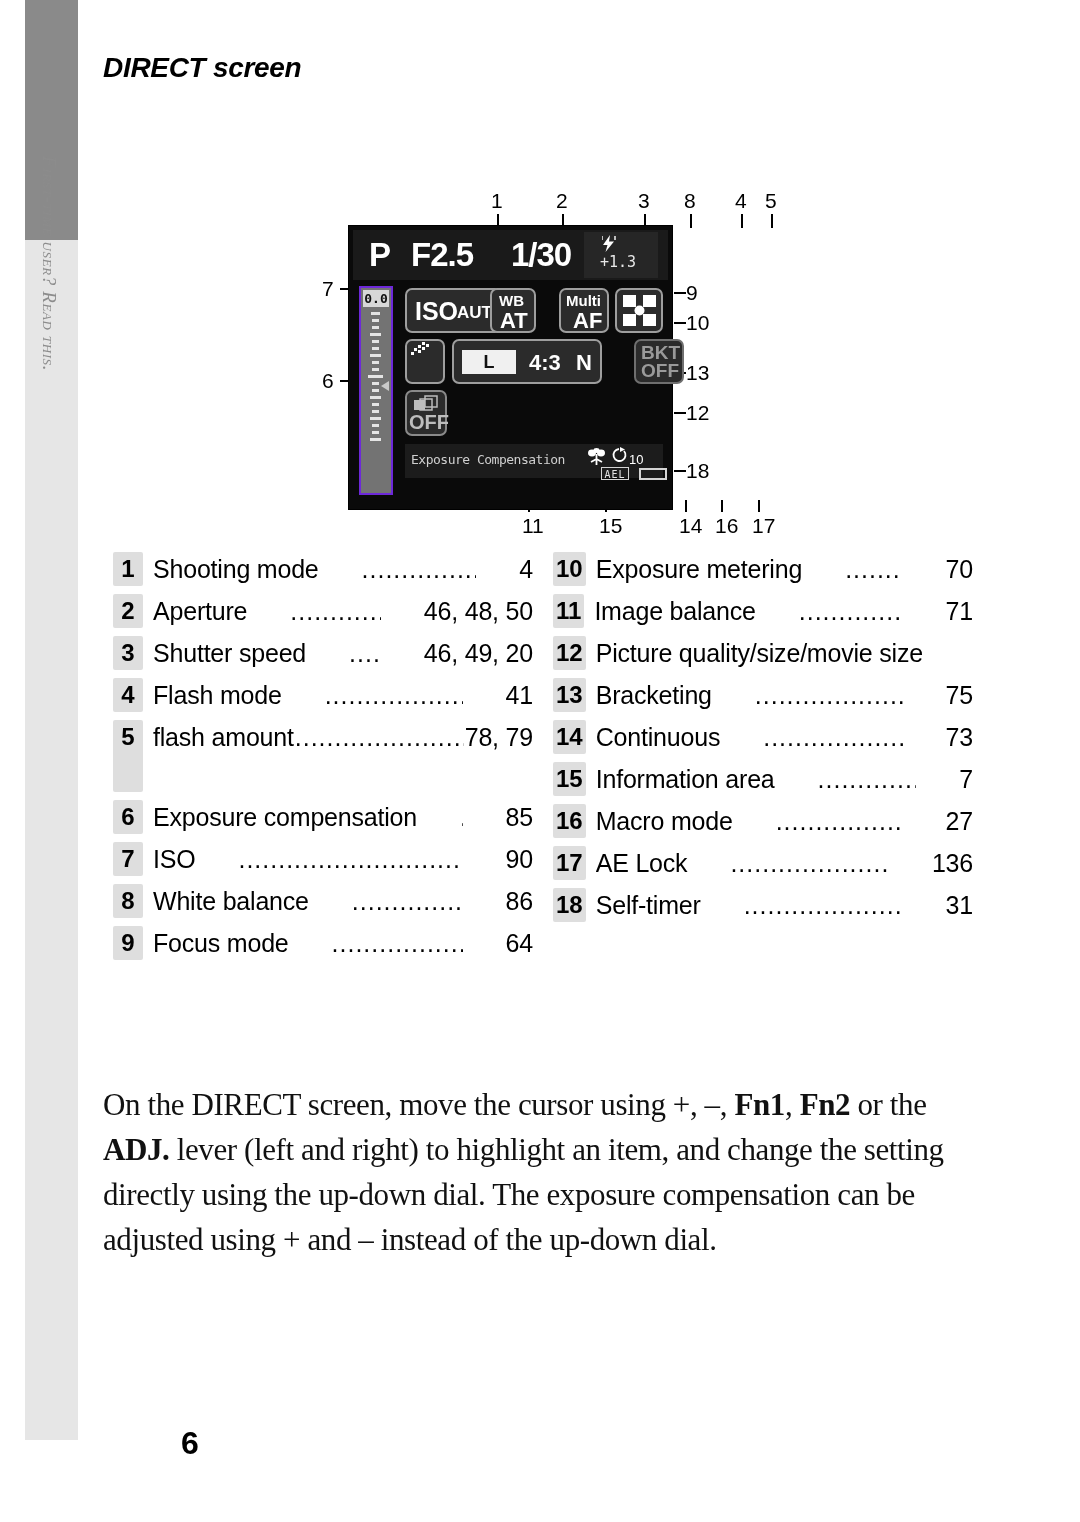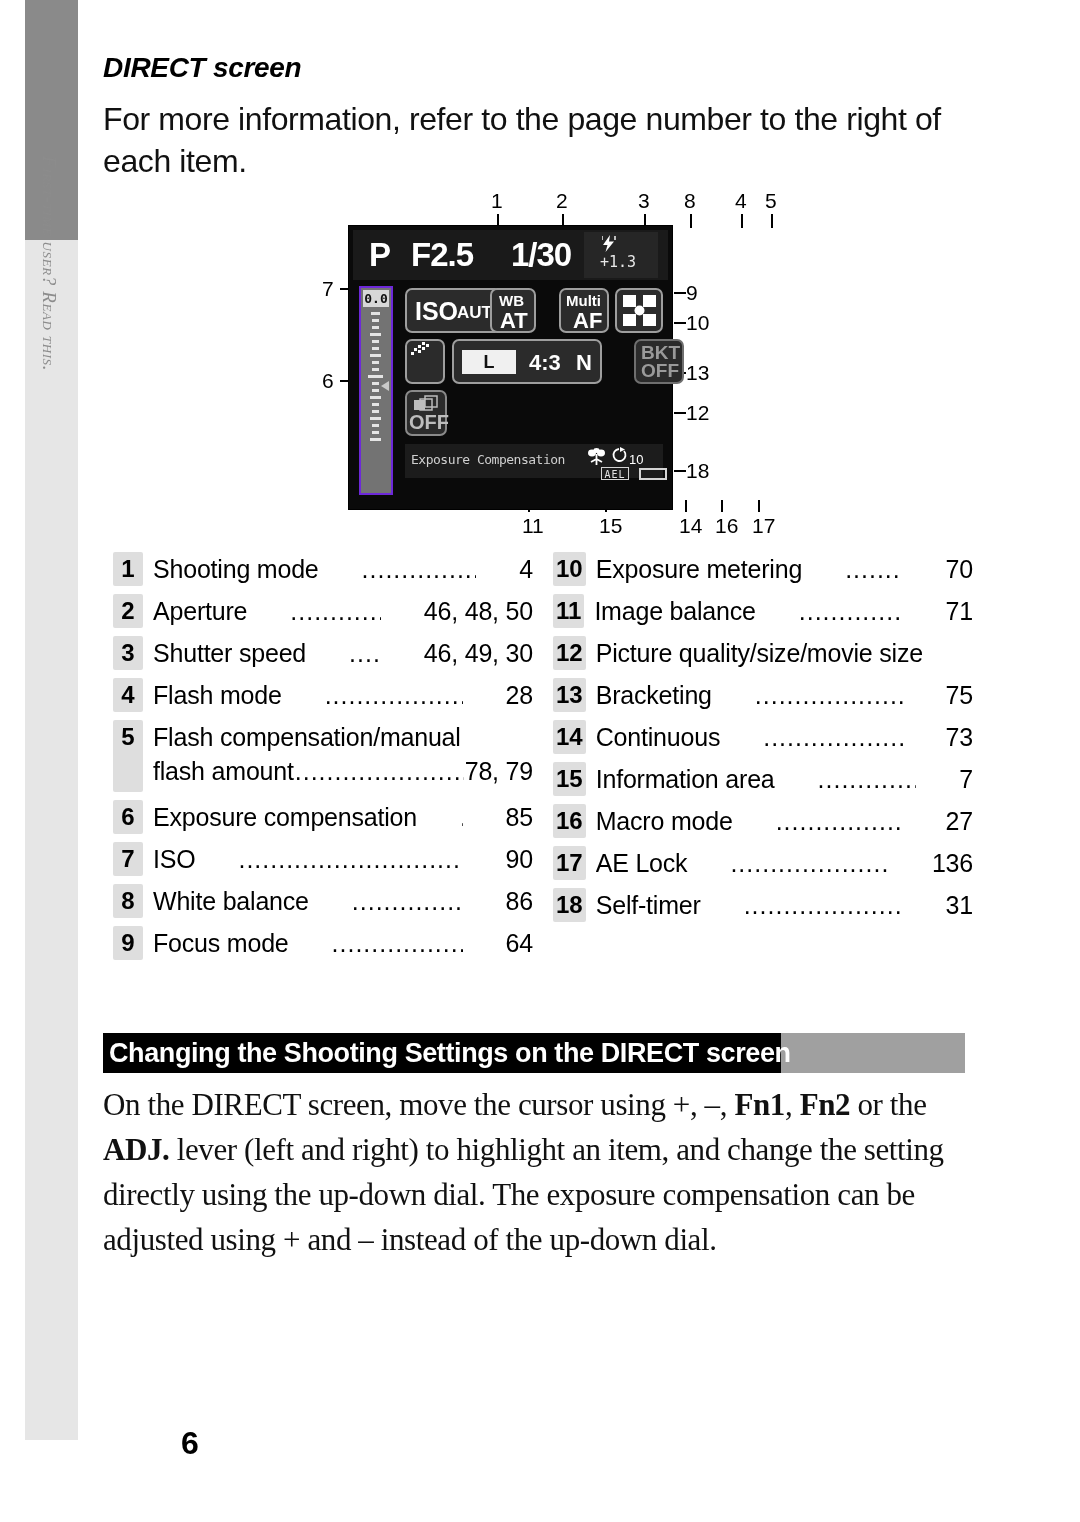--- a/index.html
+++ b/index.html
@@ -432,21 +432,20 @@
 <body>
 
 <div id="sidebar-dark-block"></div>
 <div id="sidebar-light-block"></div>
 <div id="sidebar-tab-label">First-time user? Read this.</div>
 
 <div id="content">
 
   <div id="section-subtitle">DIRECT screen</div>
 
-  <div id="intro-paragraph">For more information, refer to the page number to the right of each item.</div>
 
   <div id="figure">
 
     <div class="callout-num" style="left:183px; top:0;">1</div>
     <div class="callout-num" style="left:248px; top:0;">2</div>
     <div class="callout-num" style="left:330px; top:0;">3</div>
     <div class="callout-num" style="left:376px; top:0;">8</div>
     <div class="callout-num" style="left:427px; top:0;">4</div>
     <div class="callout-num" style="left:457px; top:0;">5</div>
 
@@ -623,35 +622,34 @@
           <span class="row-label">Aperture</span>
           <span class="row-dots">............................................................</span>
           <span class="row-page">46, 48, 50</span>
         </div>
       </div>
       <div class="index-row">
         <div class="row-num">3</div>
         <div class="row-body">
           <span class="row-label">Shutter speed</span>
           <span class="row-dots">............................................................</span>
-          <span class="row-page">46, 49, 30</span>
+          <span class="row-page">46, 49, 20</span>
         </div>
       </div>
       <div class="index-row">
         <div class="row-num">4</div>
         <div class="row-body">
           <span class="row-label">Flash mode</span>
           <span class="row-dots">............................................................</span>
-          <span class="row-page">28</span>
+          <span class="row-page">41</span>
         </div>
       </div>
       <div class="index-row two-line">
         <div class="row-num tall">5</div>
         <div class="row-body">
-          <div class="tl-line1">Flash compensation/manual</div>
           <div class="tl-line2">
             <span class="row-label">flash amount</span>
             <span class="row-dots">............................................................</span>
             <span class="row-page">78, 79</span>
           </div>
         </div>
       </div>
       <div class="index-row">
         <div class="row-num">6</div>
         <div class="row-body">
@@ -753,22 +751,18 @@
       <div class="index-row">
         <div class="row-num">18</div>
         <div class="row-body">
           <span class="row-label">Self-timer</span>
           <span class="row-dots">............................................................</span>
           <span class="row-page">31</span>
         </div>
       </div>
     </div>
 
-  <div id="heading-bar">
-    <div id="heading-black"></div>
-    <div id="heading-text">Changing the Shooting Settings on the DIRECT screen</div>
-  </div>
 
   <div id="body-paragraph"><span>On the DIRECT screen, move the cursor using +, –, </span><b>Fn1</b><span>, </span><b>Fn2</b><span> or the </span><b>ADJ.</b><span> lever (left and right) to highlight an item, and change the setting directly using the up-down dial. The exposure compensation can be adjusted using + and – instead of the up-down dial.</span></div>
 
   <div id="page-number">6</div>
 
 </div>
 
 </body></html>

